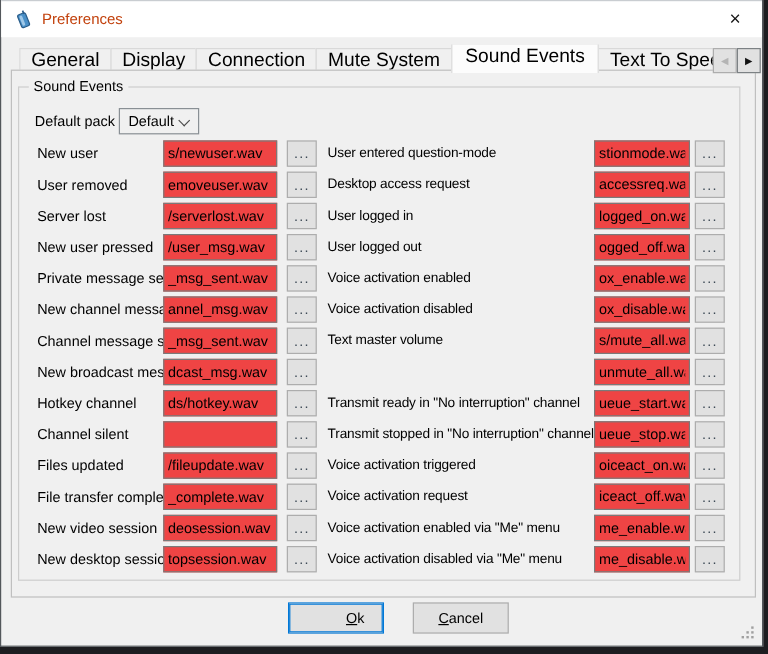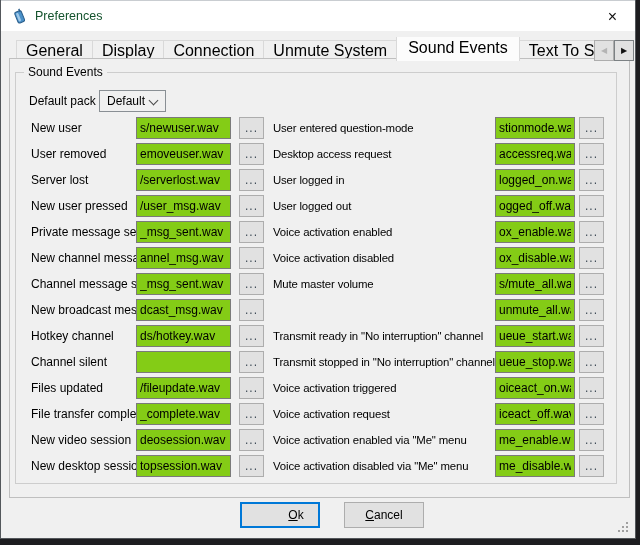--- a/index.html
+++ b/index.html
@@ -18,21 +18,21 @@
     border-top:none;
   }
   
   .titlebar {
     position:absolute; left:0; top:0; width:100%; height:31px;
     background:#ffffff; border-top:1px solid #c9cdd1;
   }
   .app-icon { position:absolute; left:10px; top:7px; width:17px; height:17px; }
   .title-text {
     position:absolute; left:34px; top:0; height:31px; line-height:31px;
-    font-size:12.5px; color:#14532d;
+    font-size:12.5px; color:#c2410c;
   }
   .close-btn {
     position:absolute; right:0; top:0; width:45px; height:31px;
     background:transparent; border:none; font-size:16px; line-height:31px;
     text-align:center; color:#111; cursor:default;
     font-family:"Liberation Sans", sans-serif;
   }
   
   .tabs {
     position:absolute; left:15px; top:37px; width:578px; height:24px;
@@ -91,21 +91,21 @@
   }
   .col.left  { left:30px;  width:233px; }
   .col.right { left:272px; width:331px; }
   .row { position:relative; height:22px; flex:0 0 22px; }
   .row .lbl {
     position:absolute; left:0; top:0; height:22px; line-height:22px;
     font-size:12px; white-space:nowrap;
   }
   .col.right .row .lbl { font-size:11.4px; letter-spacing:-0.15px; }
   .row input {
-    position:absolute; top:0; height:22px; background:#84cc16;
+    position:absolute; top:0; height:22px; background:#ef4444;
     border:1px solid #7a7a7a; font-size:12px; padding:0 3px;
     font-family:"Liberation Sans", sans-serif; color:#000;
   }
   .col.left  .row input { left:105px; width:95px; }
   .col.right .row input { left:222px; width:80px; }
   .row .browse {
     position:absolute; top:0; width:25px; height:22px;
     background:#e1e1e1; border:1px solid #adadad; font-size:12px;
     color:#3d4a56; line-height:16px; text-align:center; padding:0;
     letter-spacing:1px; font-family:"Liberation Sans", sans-serif;
@@ -151,21 +151,21 @@
       </g>
     </svg>
     <span class="title-text">Preferences</span>
     <button class="close-btn">×</button>
   </div>
 
   <div class="tabs">
     <div class="tab">General</div>
     <div class="tab">Display</div>
     <div class="tab">Connection</div>
-    <div class="tab">Unmute System</div>
+    <div class="tab">Mute System</div>
     <div class="tab selected">Sound Events</div>
     <div class="tab">Text To Speech</div>
     <div class="tab">Shortcuts</div>
     <div class="tab">Video</div>
   </div>
   <button class="tab-arrow left"><span>◀</span></button>
   <button class="tab-arrow right"><span>▶</span></button>
 
   <div class="pane"></div>
 
@@ -277,21 +277,21 @@
       <span class="lbl">Voice activation enabled</span>
       <input type="text" value="ox_enable.wav" style="">
       <button class="browse">...</button>
     </div>
     <div class="row">
       <span class="lbl">Voice activation disabled</span>
       <input type="text" value="ox_disable.wav" style="">
       <button class="browse">...</button>
     </div>
     <div class="row">
-      <span class="lbl">Mute master volume</span>
+      <span class="lbl">Text master volume</span>
       <input type="text" value="s/mute_all.wav" style="">
       <button class="browse">...</button>
     </div>
     <div class="row">
       <input type="text" value="unmute_all.wav" style="">
       <button class="browse">...</button>
     </div>
     <div class="row">
       <span class="lbl">Transmit ready in "No interruption" channel</span>
       <input type="text" value="ueue_start.wav" style="">

